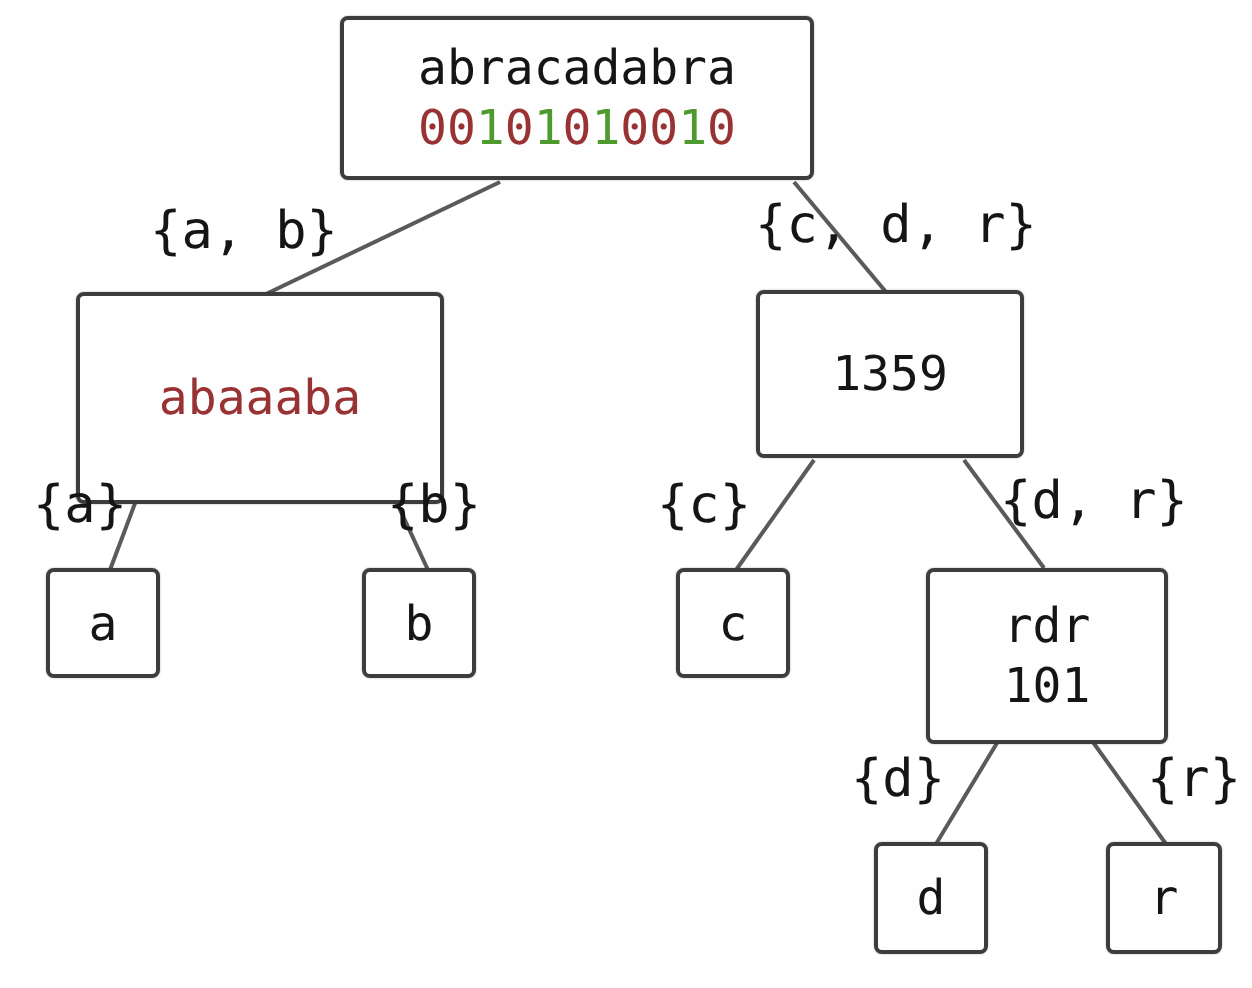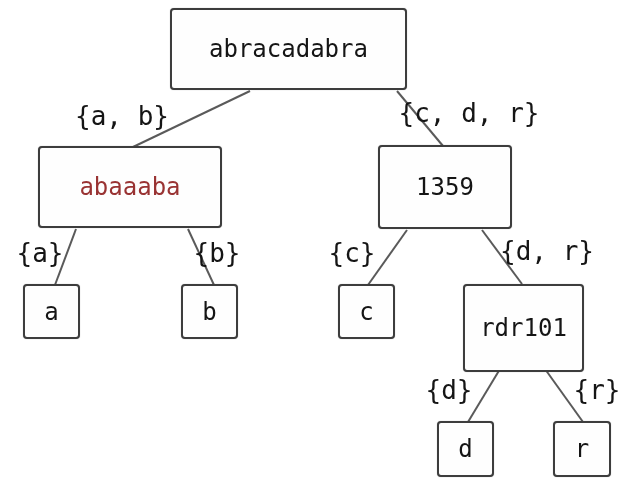--- a/index.html
+++ b/index.html
@@ -20,20 +20,21 @@
   }
   #edge-svg{position:absolute;left:0;top:0;width:626px;height:494px;}
   #edge-svg line{stroke:var(--line);stroke-width:2;}
   .node{
     position:absolute;
     box-sizing:border-box;
     background:#fefefe;
     border:2px solid var(--border);
     border-radius:4px;
     display:flex;
+    flex-direction:column;
     align-items:center;
     justify-content:center;
     color:var(--text);
     box-shadow:0 0 1px rgba(0,0,0,.35);
   }
   .node .label,.node .bitmap{
     font-size:24px;
     line-height:30px;
     white-space:pre;
     letter-spacing:0;
@@ -62,23 +63,24 @@
     <line x1="76" y1="229" x2="55" y2="285"></line>
     <line x1="188" y1="229" x2="214" y2="285"></line>
     <line x1="407" y1="230" x2="368" y2="285"></line>
     <line x1="482" y1="230" x2="522" y2="284"></line>
     <line x1="500" y1="369" x2="468" y2="422"></line>
     <line x1="545" y1="369" x2="583" y2="422"></line>
   </svg>
 
   <div class="node internal" style="left:170px;top:8px;width:237px;height:82px">
     <div class="label">abracadabra</div>
+    <div class="bitmap colored"><span class="bit0">0</span><span class="bit0">0</span><span class="bit1">1</span><span class="bit0">0</span><span class="bit1">1</span><span class="bit0">0</span><span class="bit1">1</span><span class="bit0">0</span><span class="bit0">0</span><span class="bit1">1</span><span class="bit0">0</span></div>
   </div>
 
-  <div class="node internal" style="left:38px;top:146px;width:184px;height:82px">
+  <div class="node internal" style="left:38px;top:146px;width:184px;height:106px">
     <div class="label maroon">abaaaba</div>
   </div>
 
   <div class="node internal" style="left:378px;top:145px;width:134px;height:84px">
     <div class="bitmap">1359</div>
   </div>
 
   <div class="node internal" style="left:463px;top:284px;width:121px;height:88px">
     <div class="label">rdr</div>
     <div class="bitmap">101</div>
@@ -98,21 +100,21 @@
 
   <div class="node leaf" style="left:437px;top:421px;width:57px;height:56px">
     <div class="label">d</div>
   </div>
 
   <div class="node leaf" style="left:553px;top:421px;width:58px;height:56px">
     <div class="label">r</div>
   </div>
 
   <div class="edge-label" style="left:122px;top:116px">{a, b}</div>
-  <div class="edge-label" style="left:469px;top:113px">{c, d, r}</div>
+  <div class="edge-label" style="left:448px;top:113px">{c, d, r}</div>
   <div class="edge-label" style="left:40px;top:253px">{a}</div>
   <div class="edge-label" style="left:217px;top:253px">{b}</div>
   <div class="edge-label" style="left:352px;top:253px">{c}</div>
   <div class="edge-label" style="left:547px;top:251px">{d, r}</div>
   <div class="edge-label" style="left:449px;top:390px">{d}</div>
   <div class="edge-label" style="left:597px;top:390px">{r}</div>
 
 </div>
 
 </body></html>

